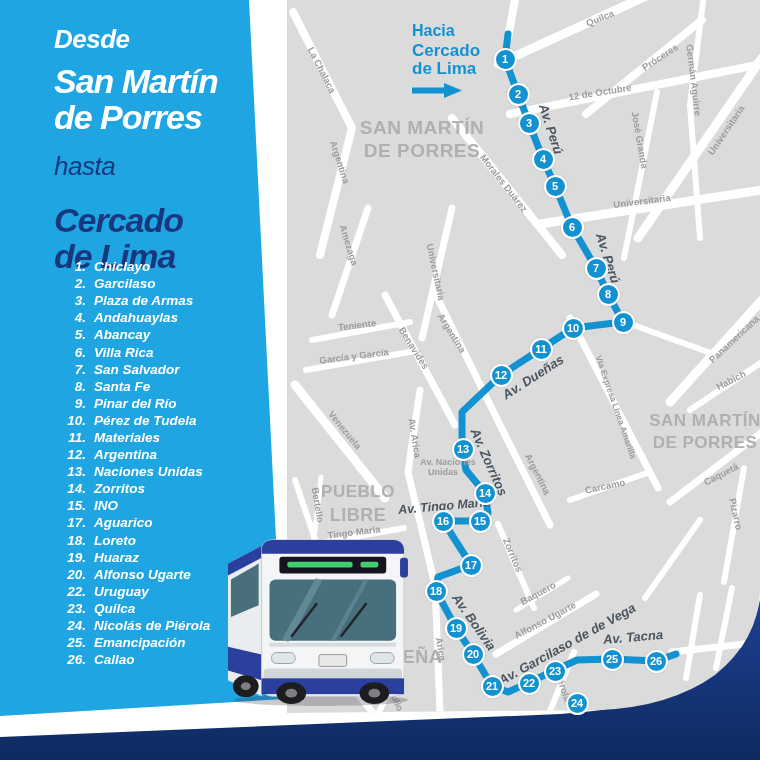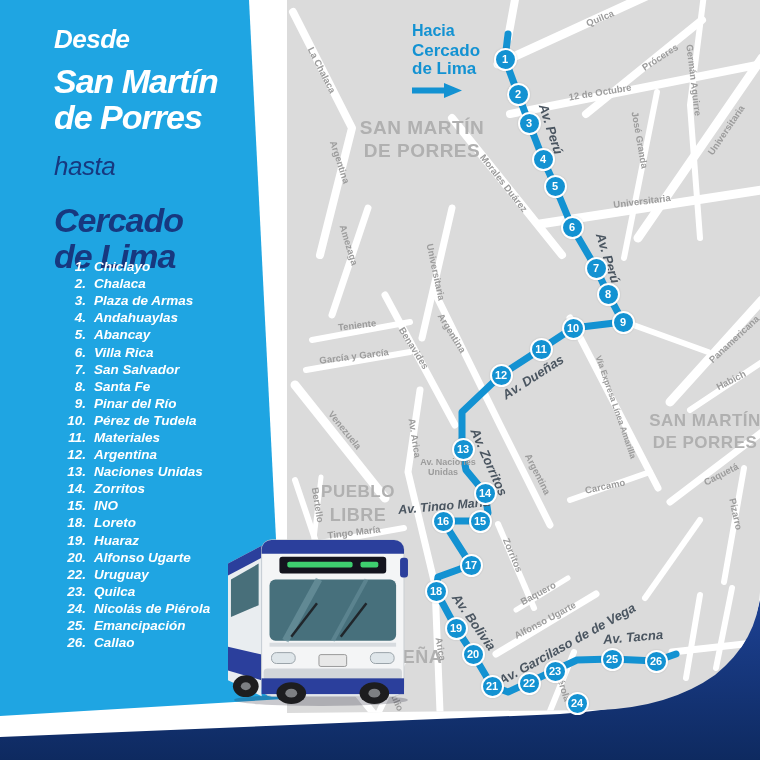--- a/index.html
+++ b/index.html
@@ -269,21 +269,21 @@
       <div class="t-to">Cercado</div>
       <div class="t-to">de Lima</div>
     </div>
     <div class="stops-list">
         <div class="stop-item">
           <span class="num">1.</span>
           <span class="nm">Chiclayo</span>
         </div>
         <div class="stop-item">
           <span class="num">2.</span>
-          <span class="nm">Chalaca</span>
+          <span class="nm">Garcilaso</span>
         </div>
         <div class="stop-item">
           <span class="num">3.</span>
           <span class="nm">Plaza de Armas</span>
         </div>
         <div class="stop-item">
           <span class="num">4.</span>
           <span class="nm">Andahuaylas</span>
         </div>
         <div class="stop-item">
@@ -322,20 +322,24 @@
           <span class="num">13.</span>
           <span class="nm">Naciones Unidas</span>
         </div>
         <div class="stop-item">
           <span class="num">14.</span>
           <span class="nm">Zorritos</span>
         </div>
         <div class="stop-item">
           <span class="num">15.</span>
           <span class="nm">INO</span>
+        </div>
+        <div class="stop-item">
+          <span class="num">17.</span>
+          <span class="nm">Aguarico</span>
         </div>
         <div class="stop-item">
           <span class="num">18.</span>
           <span class="nm">Loreto</span>
         </div>
         <div class="stop-item">
           <span class="num">19.</span>
           <span class="nm">Huaraz</span>
         </div>
         <div class="stop-item">

